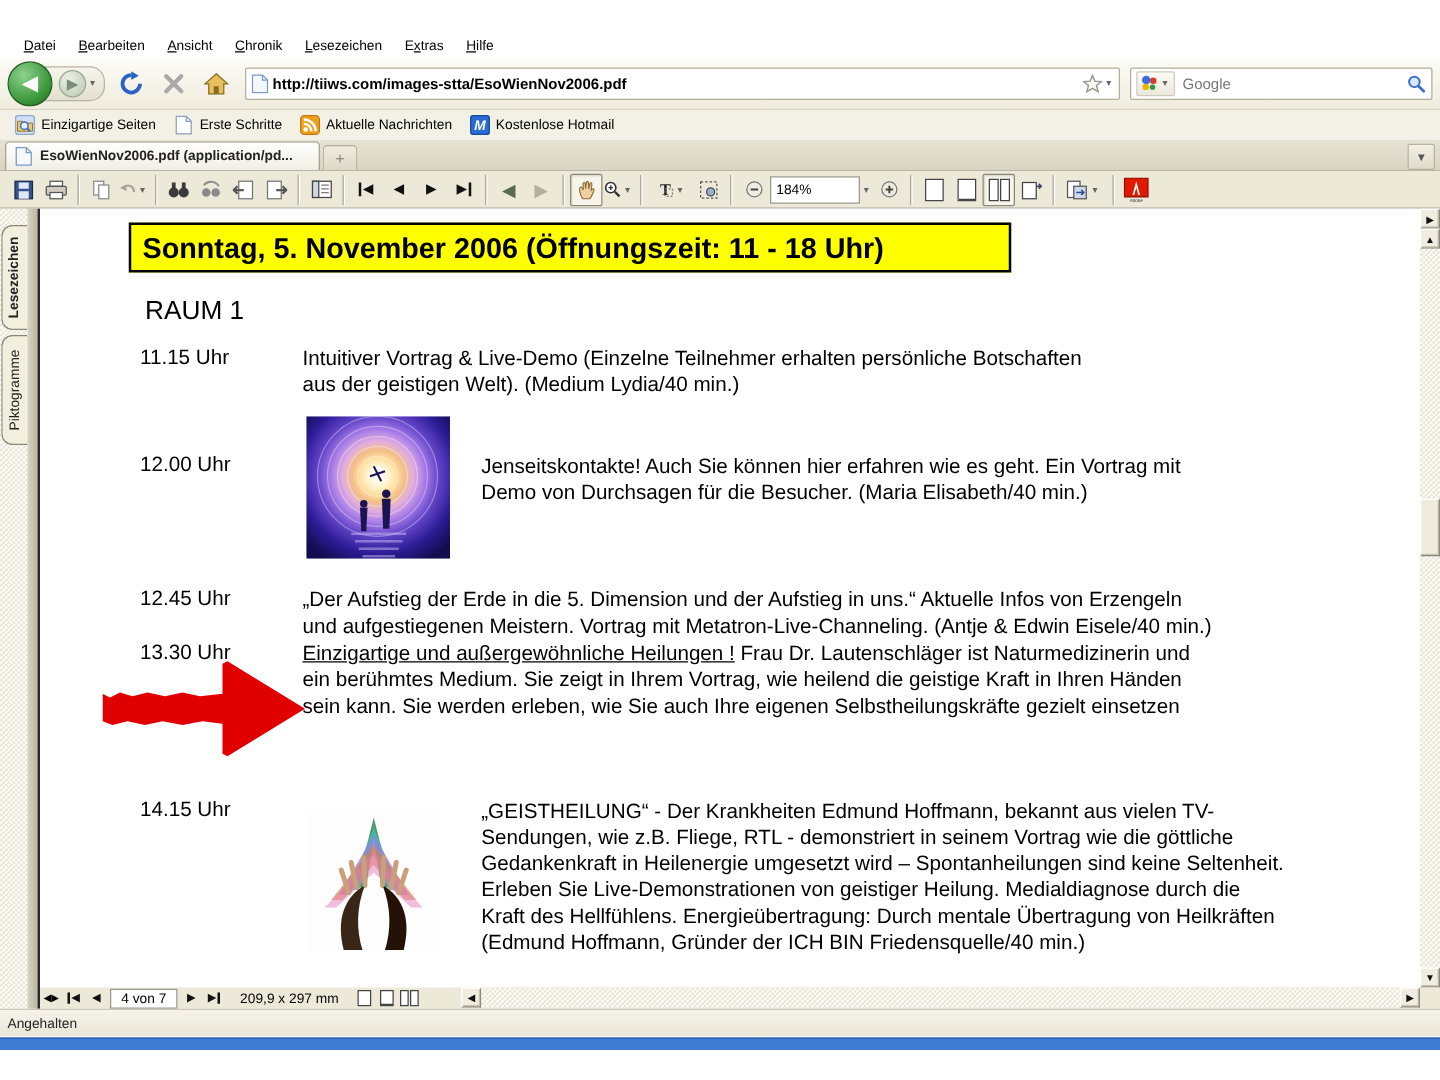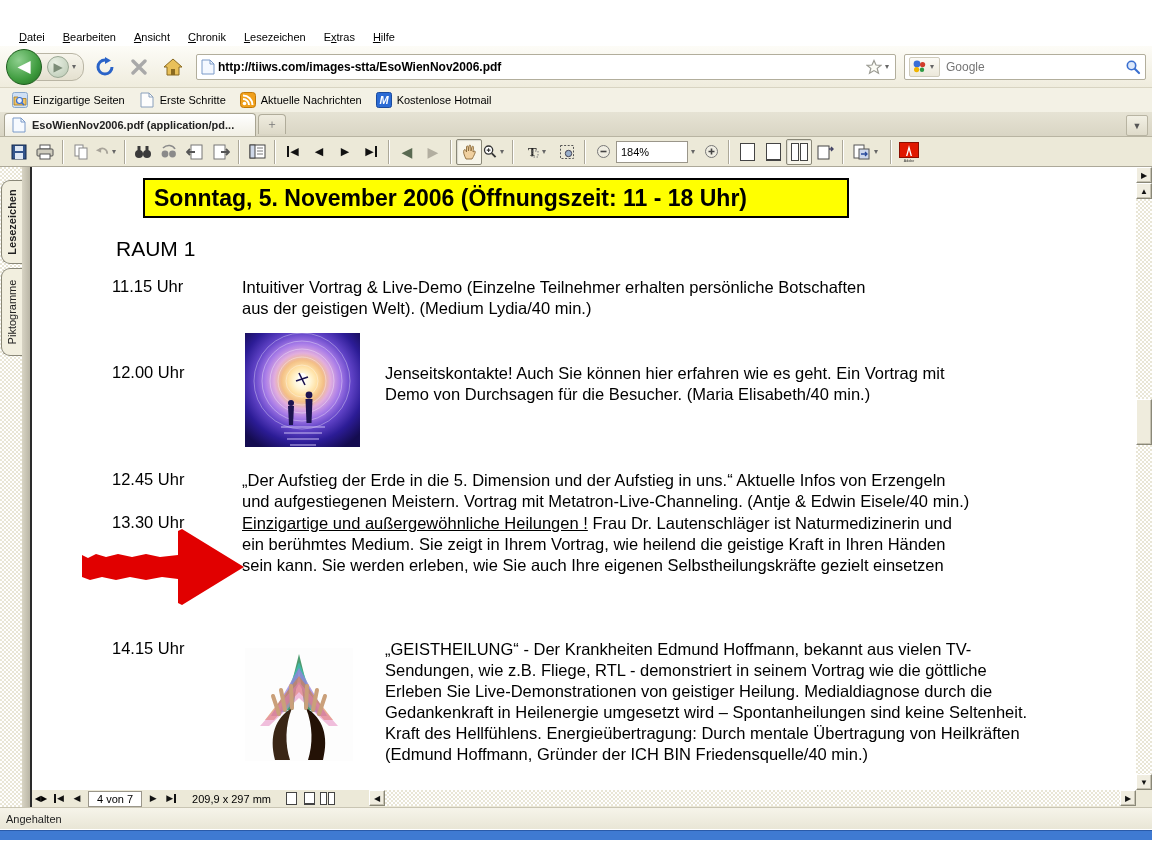--- a/index.html
+++ b/index.html
@@ -41,21 +41,21 @@
 
   
   #bookmarks-bar{position:absolute;top:88px;left:0;width:1152px;height:24px;background:#f3f1e5;
     border-bottom:1px solid #d8d4c2;display:flex;align-items:center;padding-left:6px;font-size:11px;gap:2px;}
   .bm-item{display:flex;align-items:center;gap:5px;padding:2px 6px;}
   .bm-ic{width:16px;height:16px;display:inline-flex;align-items:center;justify-content:center;}
 
   
   #tab-bar{position:absolute;top:112px;left:0;width:1152px;height:25px;
     background:linear-gradient(#e6e3d4,#d9d5c4);border-bottom:1px solid #b8b4a2;
-    display:flex;align-items:center;padding-left:4px;box-sizing:border-box;}
+    display:flex;align-items:flex-end;padding-left:4px;box-sizing:border-box;}
   #active-tab{display:flex;align-items:center;gap:5px;width:252px;height:23px;
     background:linear-gradient(#ffffff,#f1efe4);border:1px solid #a8a492;border-bottom:none;
     border-radius:4px 4px 0 0;padding:0 6px;font-size:11px;font-weight:bold;color:#222;box-sizing:border-box;}
   #new-tab-button{width:26px;height:19px;margin-left:2px;background:linear-gradient(#efecdf,#ddd9c8);
     border:1px solid #b0ac9a;border-bottom:none;border-radius:4px 4px 0 0;color:#777;
     display:flex;align-items:center;justify-content:center;font-size:12px;}
   #tab-list-button{position:absolute;right:4px;top:3px;width:20px;height:19px;
     display:flex;align-items:center;justify-content:center;border:1px solid #b8b4a2;border-radius:2px;
     background:linear-gradient(#f2f0e4,#dfdbca);color:#555;font-size:9px;}
 
@@ -82,21 +82,21 @@
   #sidebar-strip{position:absolute;top:0;left:0;width:22px;height:640px;}
   .side-tab{position:absolute;left:1px;width:20px;background:#f2efdf;border:1px solid #8a8878;
     border-right:none;border-radius:9px 0 0 9px;display:flex;align-items:center;justify-content:center;}
   .side-tab span{transform:rotate(-90deg);white-space:nowrap;font-size:11px;color:#222;}
   #splitter{position:absolute;top:0;left:22px;width:10px;height:640px;
     background:linear-gradient(90deg,#d8d4c4,#bab6a6);border-right:2px solid #2a2a2a;box-sizing:border-box;}
   #pdf-page{position:absolute;top:0;left:32px;width:1104px;height:623px;background:#fff;overflow:hidden;
     font-size:16.5px;color:#000;}
   #doc-header{position:absolute;left:71px;top:11px;width:706px;height:40px;background:#ffff00;
     border:2px solid #000;box-sizing:border-box;display:flex;align-items:center;padding-left:9px;
-    font-size:23px;font-weight:bold;white-space:nowrap;margin-left:40px;}
+    font-size:23px;font-weight:bold;white-space:nowrap;}
   #doc-room{position:absolute;left:84px;top:70px;font-size:21px;font-weight:normal;}
   .entry{position:absolute;left:0;width:1104px;}
   .entry .time{position:absolute;left:80px;top:0;}
   .entry .lines{position:absolute;top:0;}
   .line{white-space:nowrap;height:21px;line-height:21px;}
   .uline{text-decoration:underline;}
   #red-arrow{position:absolute;left:50px;top:360px;}
 
   
   .sb-btn{position:absolute;width:16px;height:16px;background:#f0ede0;
@@ -496,22 +496,22 @@
 
       <svg id="red-arrow" width="165" height="80" viewBox="0 0 165 80">
         <path d="M0 28 L6 31 L14 27 L24 30 L36 27 L50 30 L64 27 L78 30 L96 28 L96 4 L100 2 L162 40 L100 78 L96 76 L96 52 L80 50 L64 53 L48 50 L34 53 L20 50 L8 53 L0 50 Z" fill="#e10000"></path>
       </svg>
 
       <div class="entry" style="top:472px">
         <span class="time">14.15 Uhr</span>
         <div class="lines" style="left:353px">
           <div class="line">„GEISTHEILUNG“ - Der Krankheiten Edmund Hoffmann, bekannt aus vielen TV-</div>
           <div class="line">Sendungen, wie z.B. Fliege, RTL - demonstriert in seinem Vortrag wie die göttliche</div>
+          <div class="line">Gedankenkraft in Heilenergie umgesetzt wird – Spontanheilungen sind keine Seltenheit.</div>
           <div class="line">Erleben Sie Live-Demonstrationen von geistiger Heilung. Medialdiagnose durch die</div>
-          <div class="line">Gedankenkraft in Heilenergie umgesetzt wird – Spontanheilungen sind keine Seltenheit.</div>
           <div class="line">Kraft des Hellfühlens. Energieübertragung: Durch mentale Übertragung von Heilkräften</div>
           <div class="line">(Edmund Hoffmann, Gründer der ICH BIN Friedensquelle/40 min.)</div>
         </div>
       </div>
       <svg class="abs" style="left:213px;top:481px" width="108" height="113" viewBox="0 0 108 113">
         <rect width="108" height="113" fill="#fdfdfd"></rect>
         <g opacity="0.85">
           <path d="M54 6 L40 62 L48 62 L54 20 L60 62 L68 62 Z" fill="#2e8b57"></path>
           <path d="M54 14 L34 64 L42 64 L54 28 L66 64 L74 64 Z" fill="#20b2aa" opacity="0.8"></path>
           <path d="M54 20 L26 68 L35 68 L54 36 L73 68 L82 68 Z" fill="#8a6ad8" opacity="0.75"></path>

